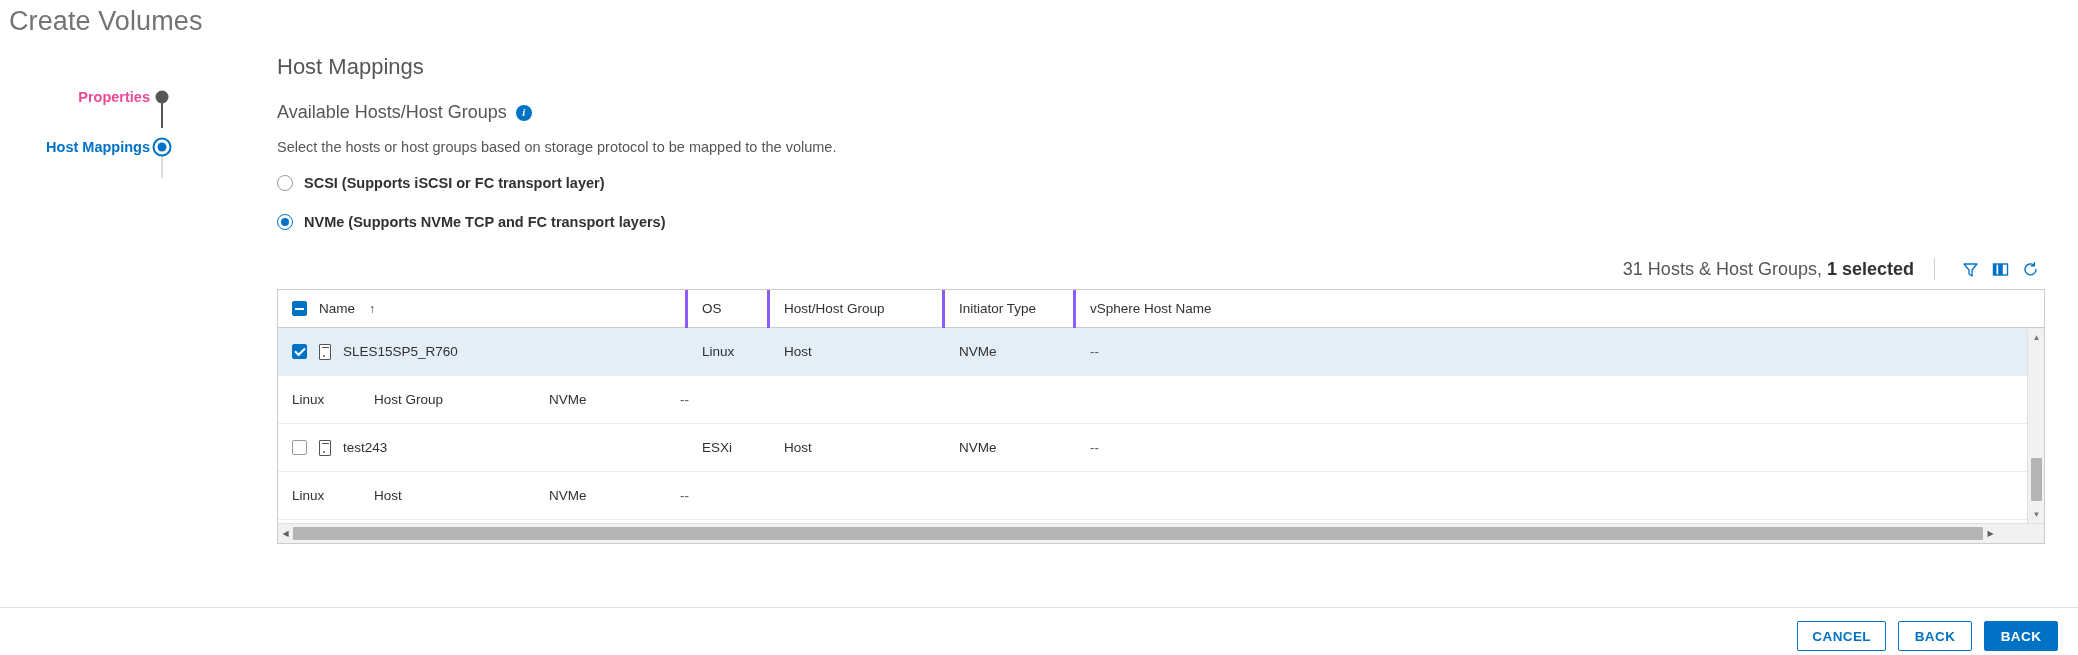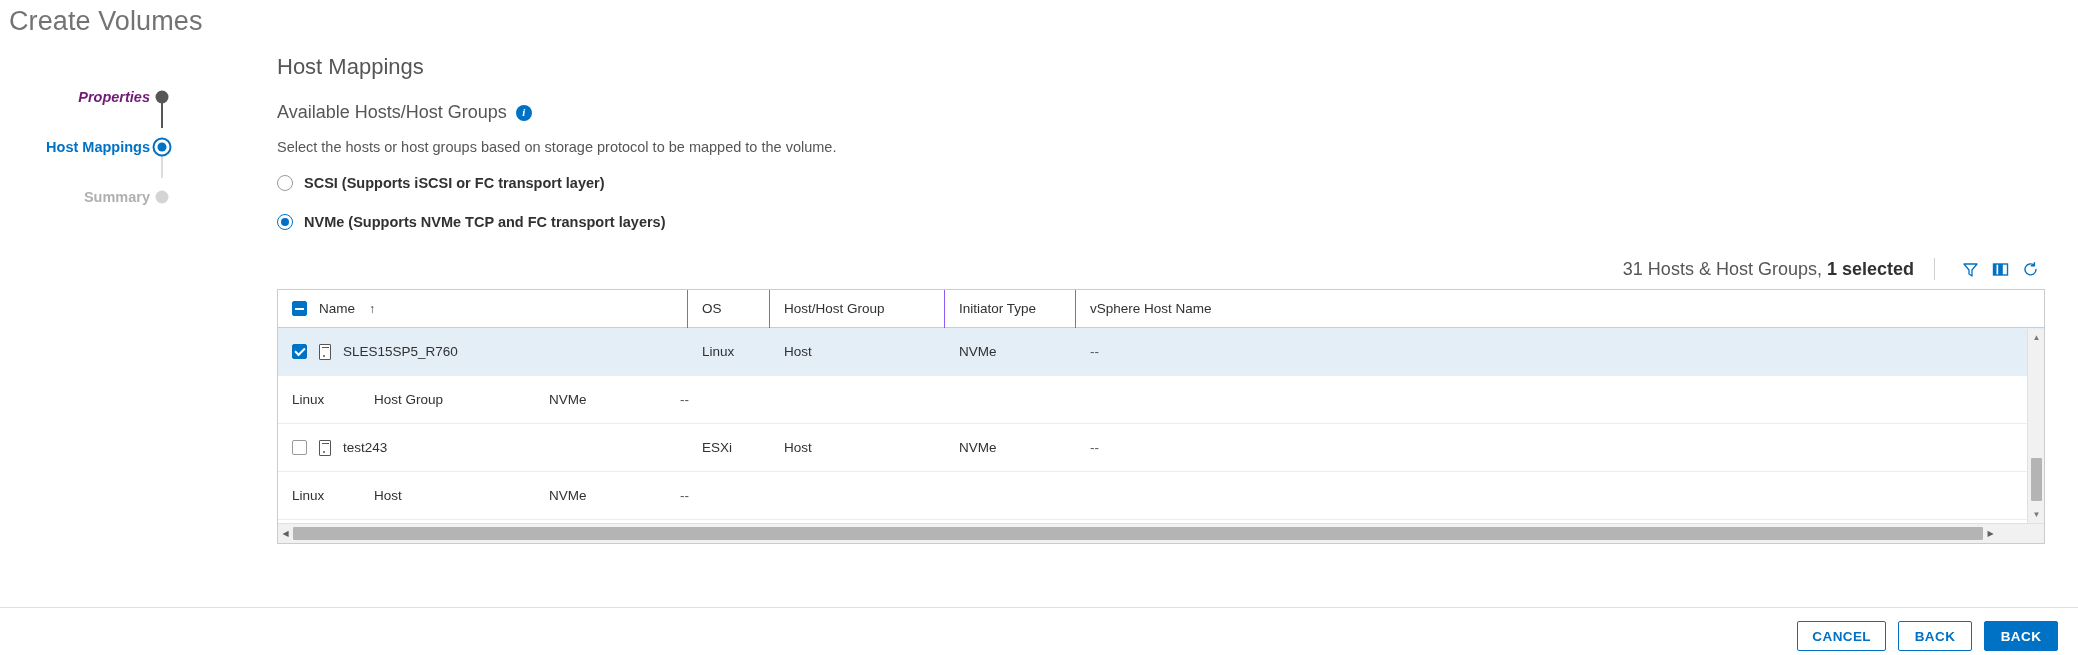--- a/index.html
+++ b/index.html
@@ -20,21 +20,21 @@
     letter-spacing: .1px; white-space: nowrap;
   }
 
   
   .stepper { position: absolute; left: 0; top: 72px; width: 190px; }
   .step-row { position: relative; height: 50px; }
   .step-label {
     position: absolute; right: 40px; top: 50%; transform: translateY(-50%);
     font-size: 14.5px; font-weight: 700; white-space: nowrap; text-align: right;
   }
-  .step-label.done    { color: #701a75; font-style: italic; }
+  .step-label.done    { color: #ec4899; }
   .step-label.current { color: #0072c6; }
   .step-label.todo    { color: #b0b0b0; }
 
   .step-dot { position: absolute; left: 162px; top: 50%; transform: translate(-50%,-50%); }
   .dot-done {
     width: 13px; height: 13px; border-radius: 50%; background: #565656;
   }
   .dot-current {
     width: 19px; height: 19px; border-radius: 50%;
     border: 2.5px solid #0072c6; background: #fff;
@@ -111,21 +111,21 @@
     position: absolute; left: 0; top: 289px; width: 1768px; height: 255px;
     border: 1px solid #cccccc; background: #fff;
   }
   .thead {
     display: flex; height: 38px; align-items: center;
     border-bottom: 1px solid #cccccc; background: #fff;
   }
   .th {
     font-size: 13.5px; color: #313131; font-weight: 400;
     height: 38px; display: flex; align-items: center;
-    border-right: 1px solid #8b5cf6; padding-left: 14px; flex: none;
+    border-right: 3px solid #8b5cf6; padding-left: 14px; flex: none;
   }
   .th:last-child { border-right: none; }
   .th-name { width: 410px; gap: 12px; padding-left: 14px; }
   .th-os { width: 82px; }
   .th-hhg { width: 175px; }
   .th-init { width: 131px; }
   .th-vsphere { width: 560px; }
   .sort-arrow { font-size: 12px; color: #313131; margin-left: 2px; }
 
   .cbx {
@@ -257,26 +257,20 @@
         </div>
     </div>
 
     <div class="step-row">
       <div class="step-label current">Host Mappings</div>
       <div class="step-dot">
           <div class="dot-current"></div>
         </div>
     </div>
 
-    <div class="step-row">
-      <div class="step-label todo">Summary</div>
-      <div class="step-dot">
-          <div class="dot-todo"></div>
-        </div>
-    </div>
   </div>
 
   <div class="main">
 
     <div class="panel-title">Host Mappings</div>
 
     <div class="section-head">
       <span>Available Hosts/Host Groups</span>
       <span class="info-icon">i</span>
     </div>

